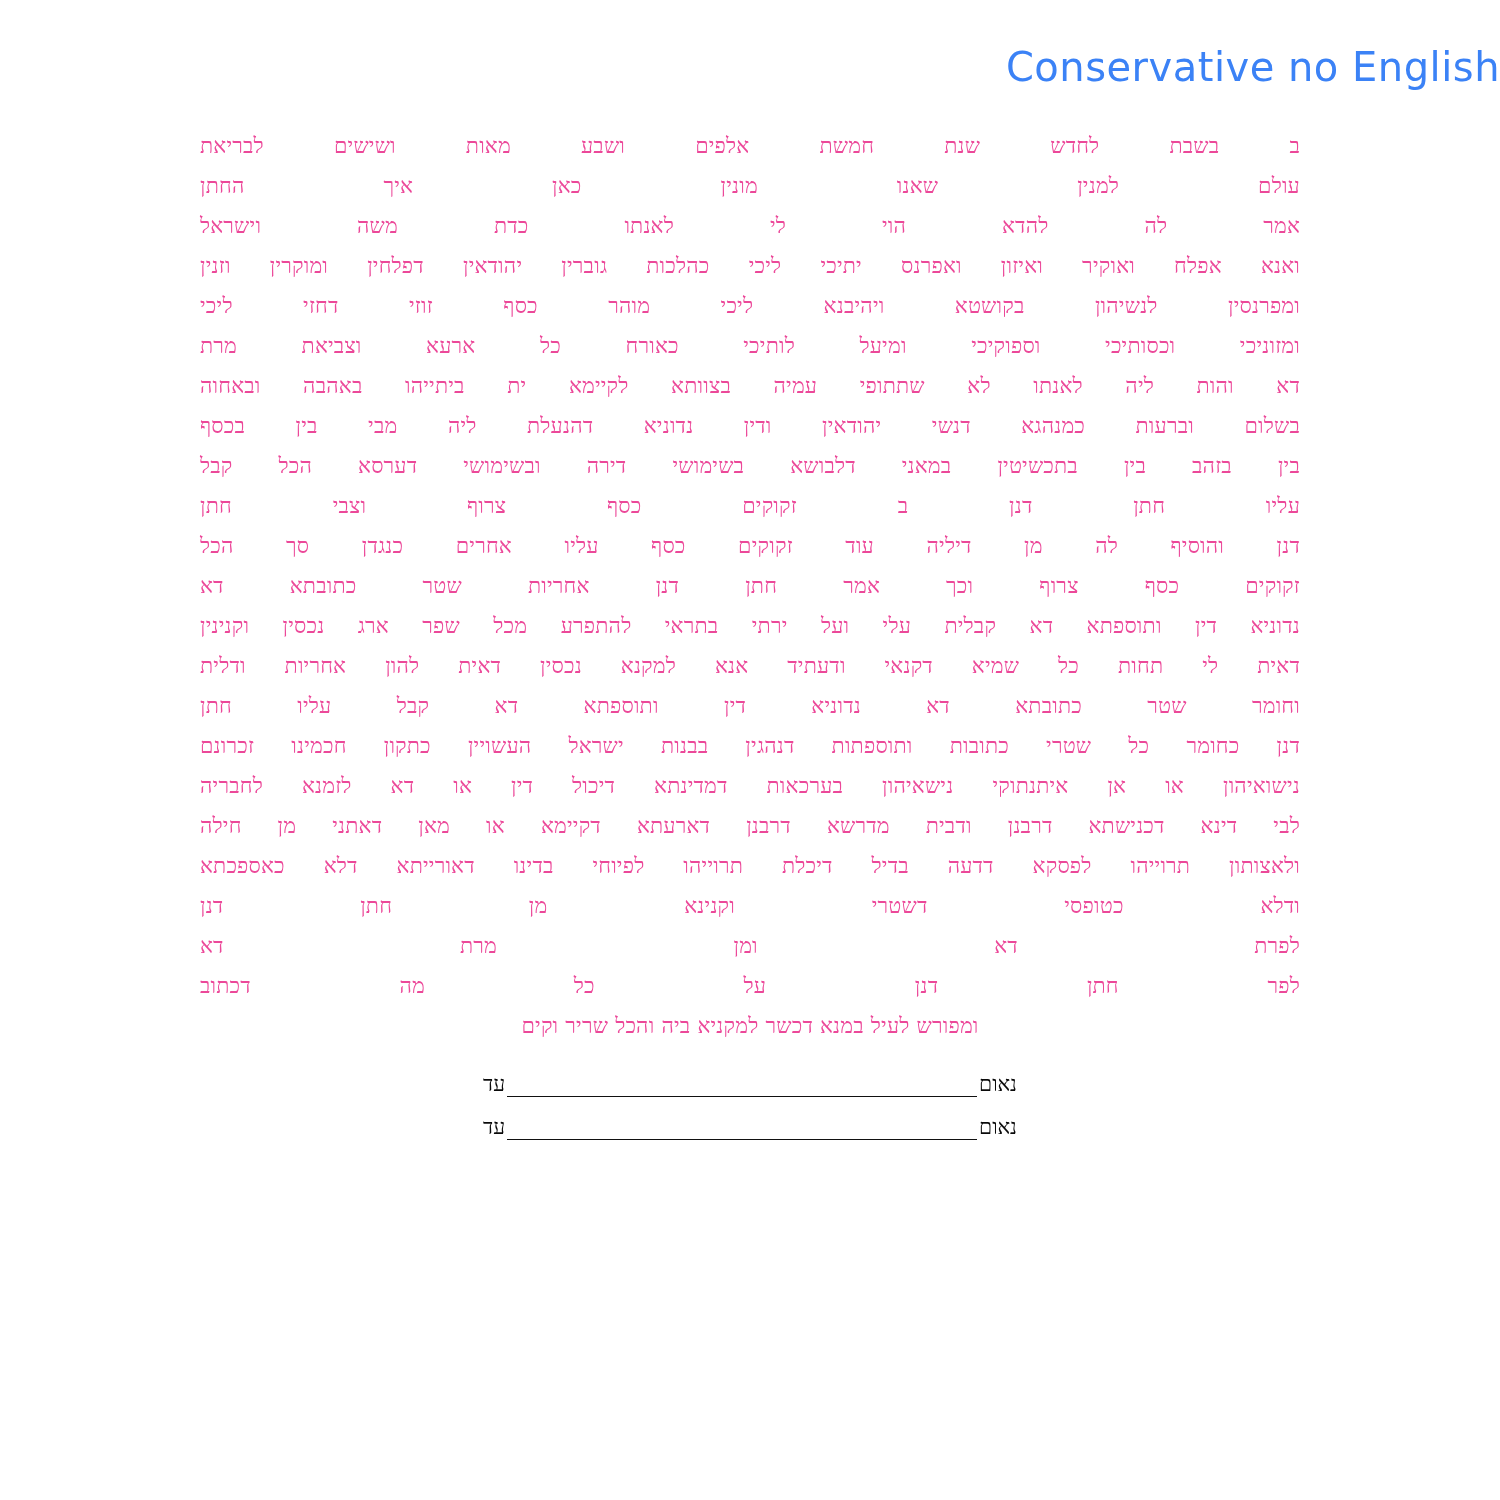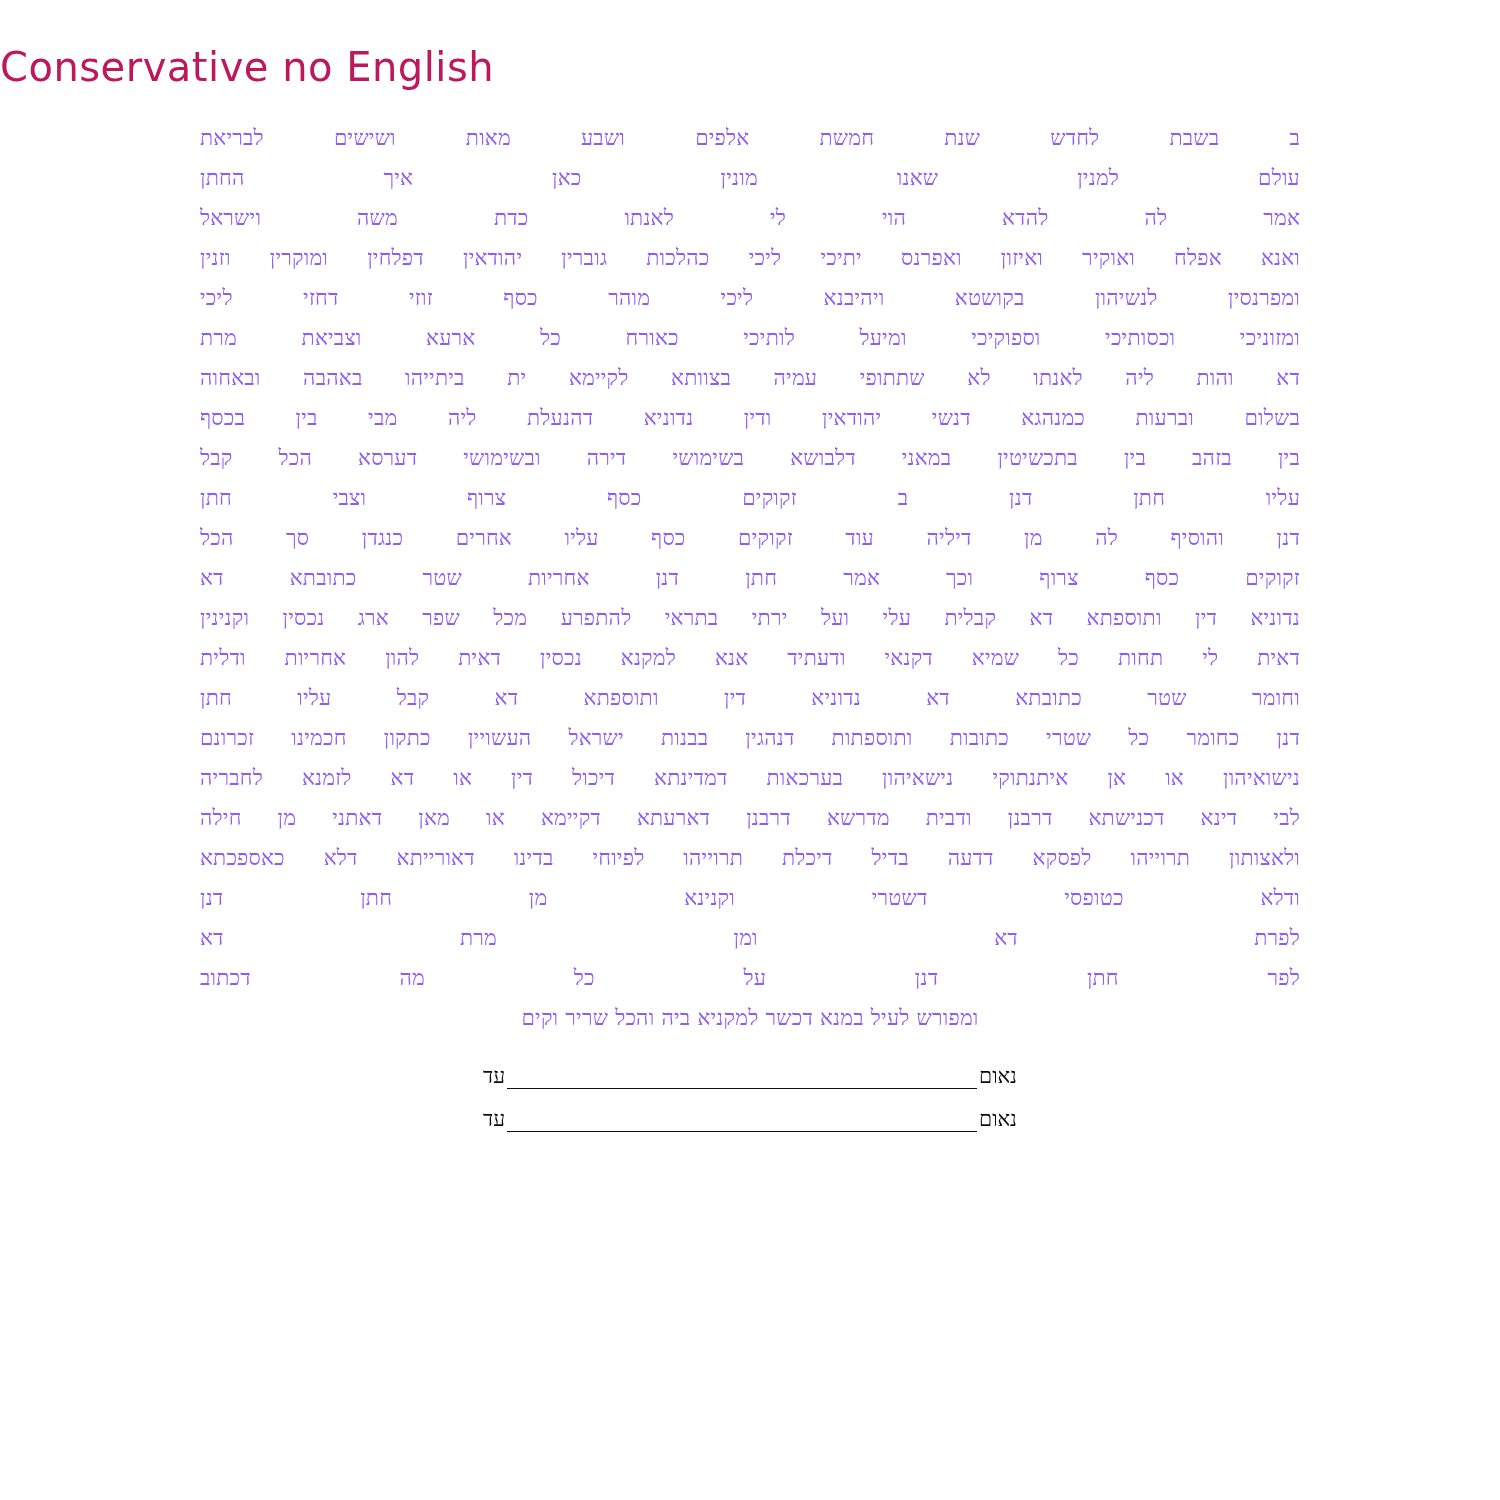--- a/index.html
+++ b/index.html
@@ -14,39 +14,39 @@
     color: #0a0a0a;
     overflow: hidden;
   }
   .page {
     position: relative;
     width: 1500px;
     height: 1500px;
     box-sizing: border-box;
   }
   .doc-title {
-    text-align: left;
+    text-align: right;
     font-family: "DejaVu Sans", sans-serif;
     font-size: 40px;
     font-weight: 400;
     letter-spacing: 0.5px;
-    color: #be185d;
+    color: #3b82f6;
     margin: 44px 0 0 0;
     padding: 0;
   }
   .ketubah-body {
-    margin: 28px auto 0 auto;
+    margin: 36px auto 0 auto;
     width: 1100px;
     direction: rtl;
     text-align: justify;
     text-align-last: justify;
     font-family: "DejaVu Serif", serif;
     font-size: 21.5px;
     line-height: 40px;
-    color: #8b5cf6;
+    color: #ec4899;
     letter-spacing: 0.2px;
   }
   .ketubah-body .line {
     display: block;
     white-space: nowrap;
     text-align: justify;
     text-align-last: justify;
     font-stretch: normal;
   }
   .ketubah-body .line.center {

